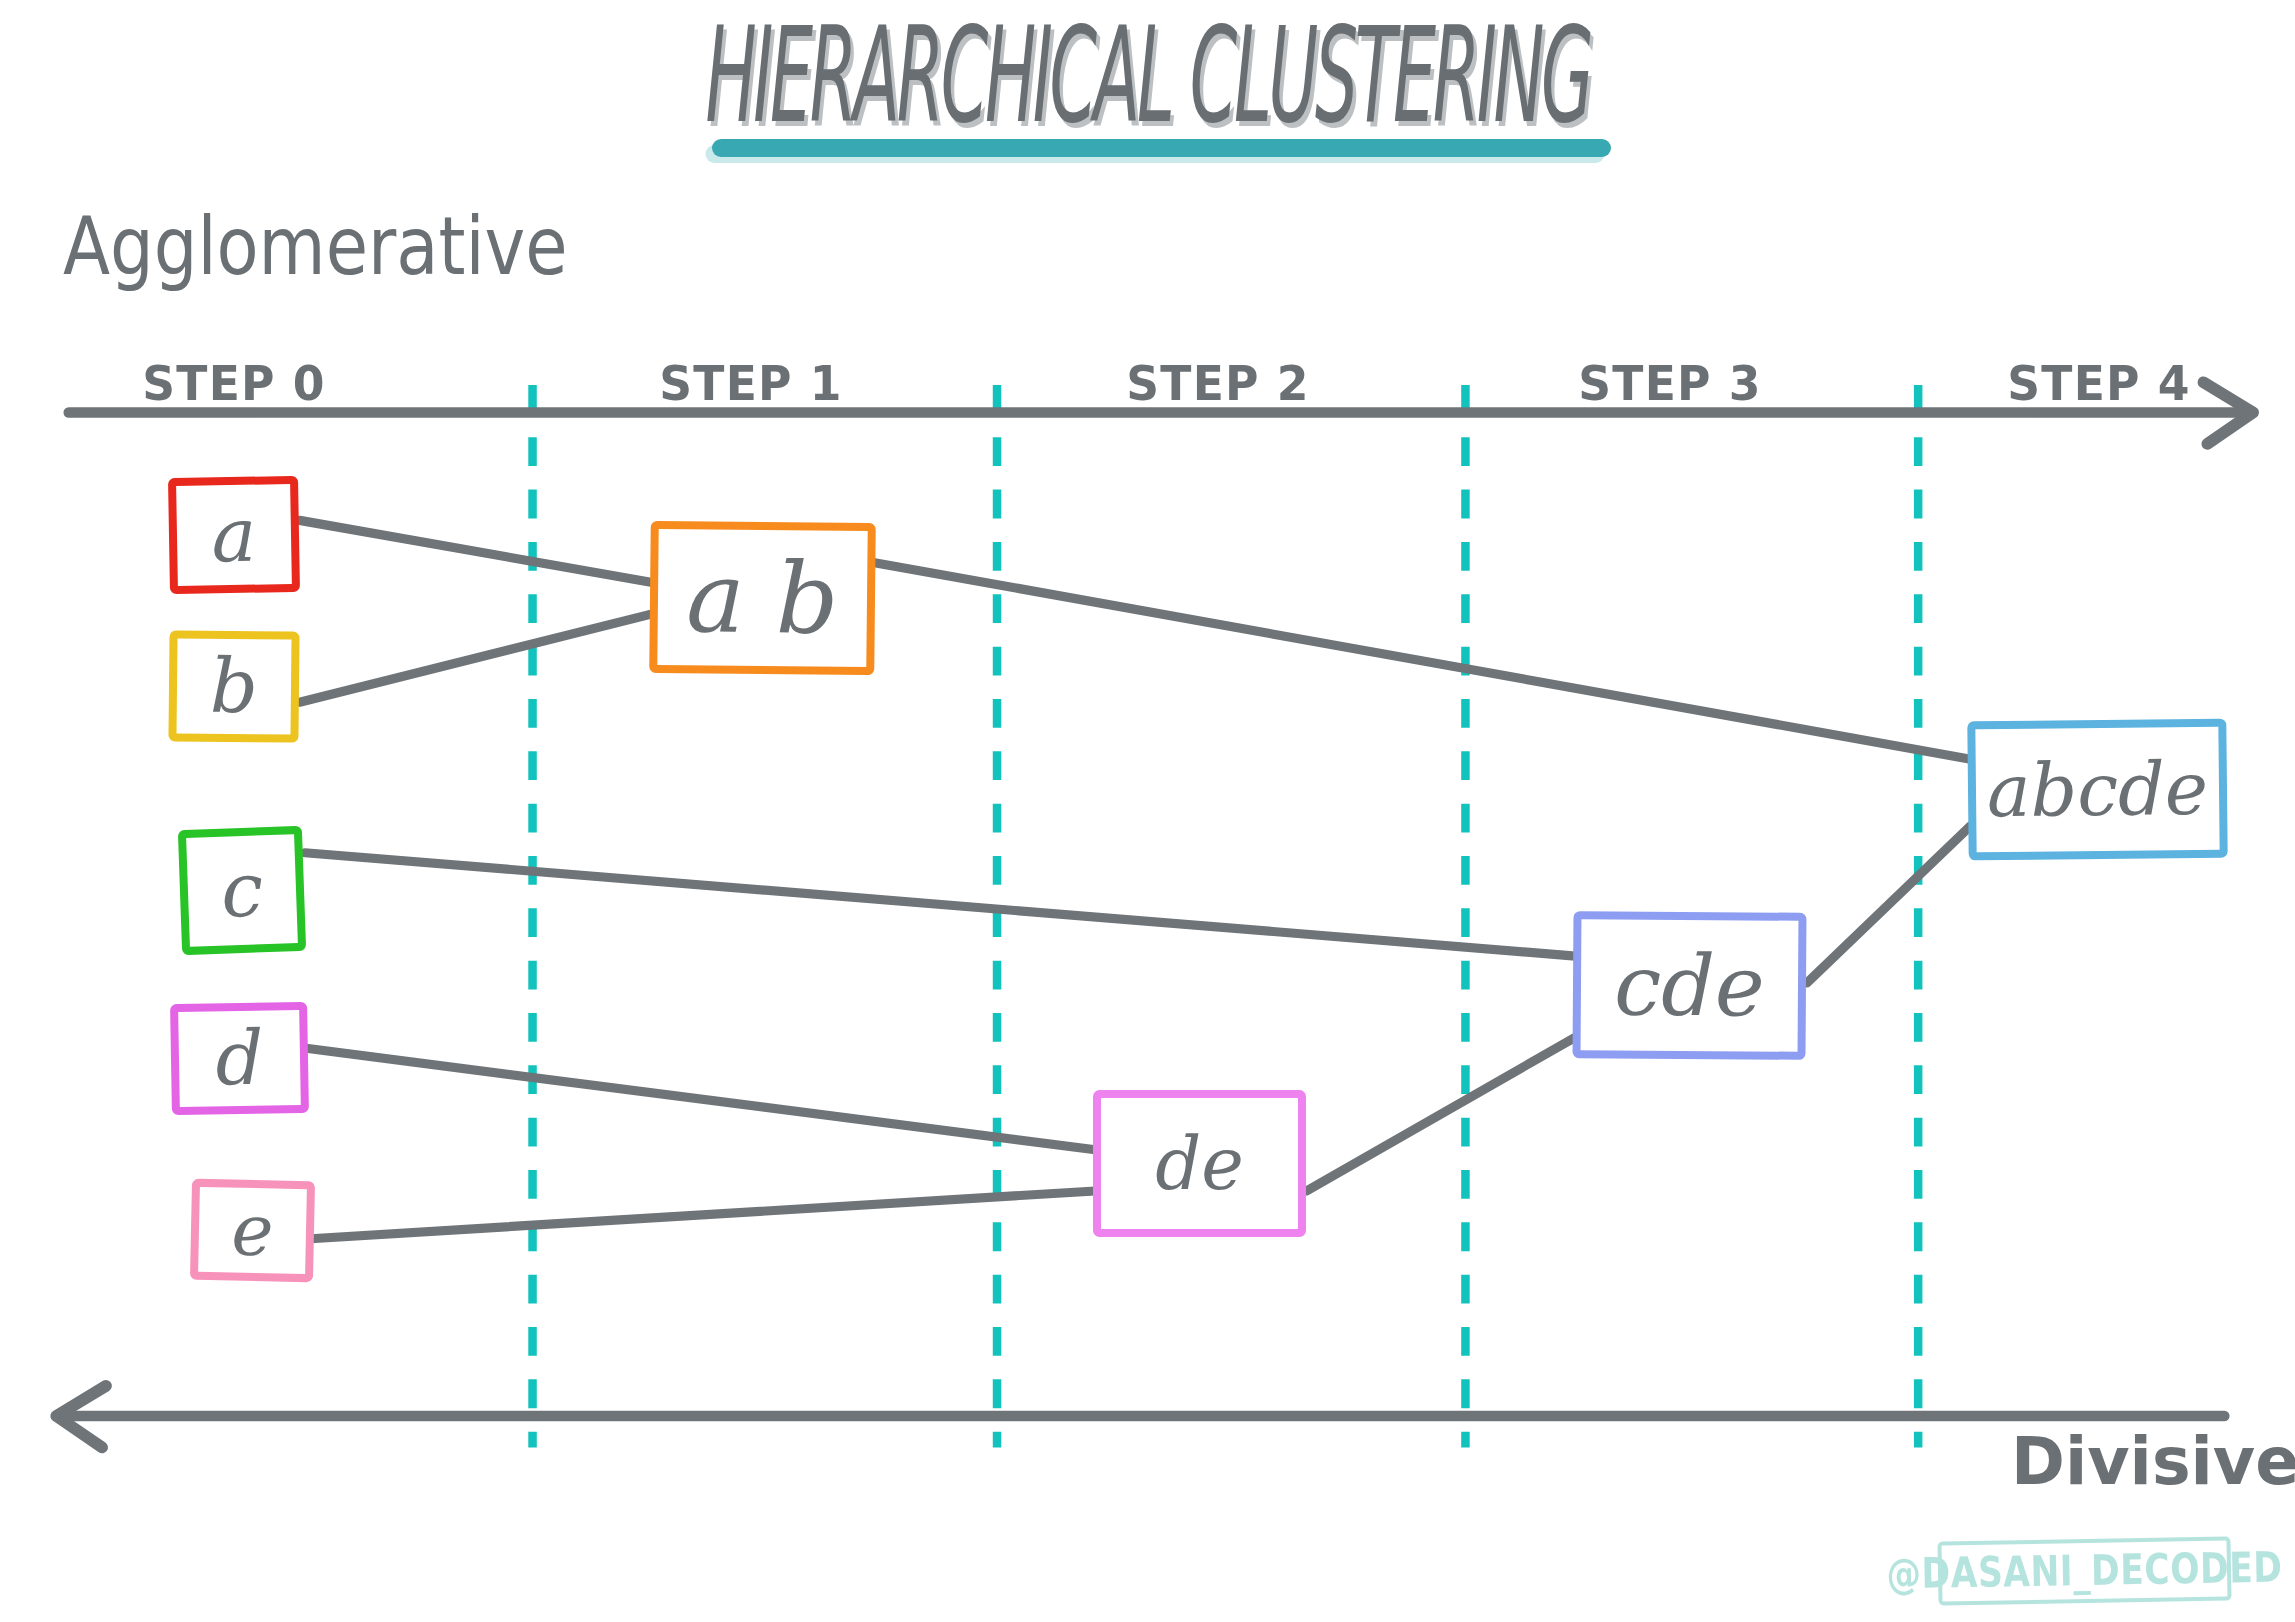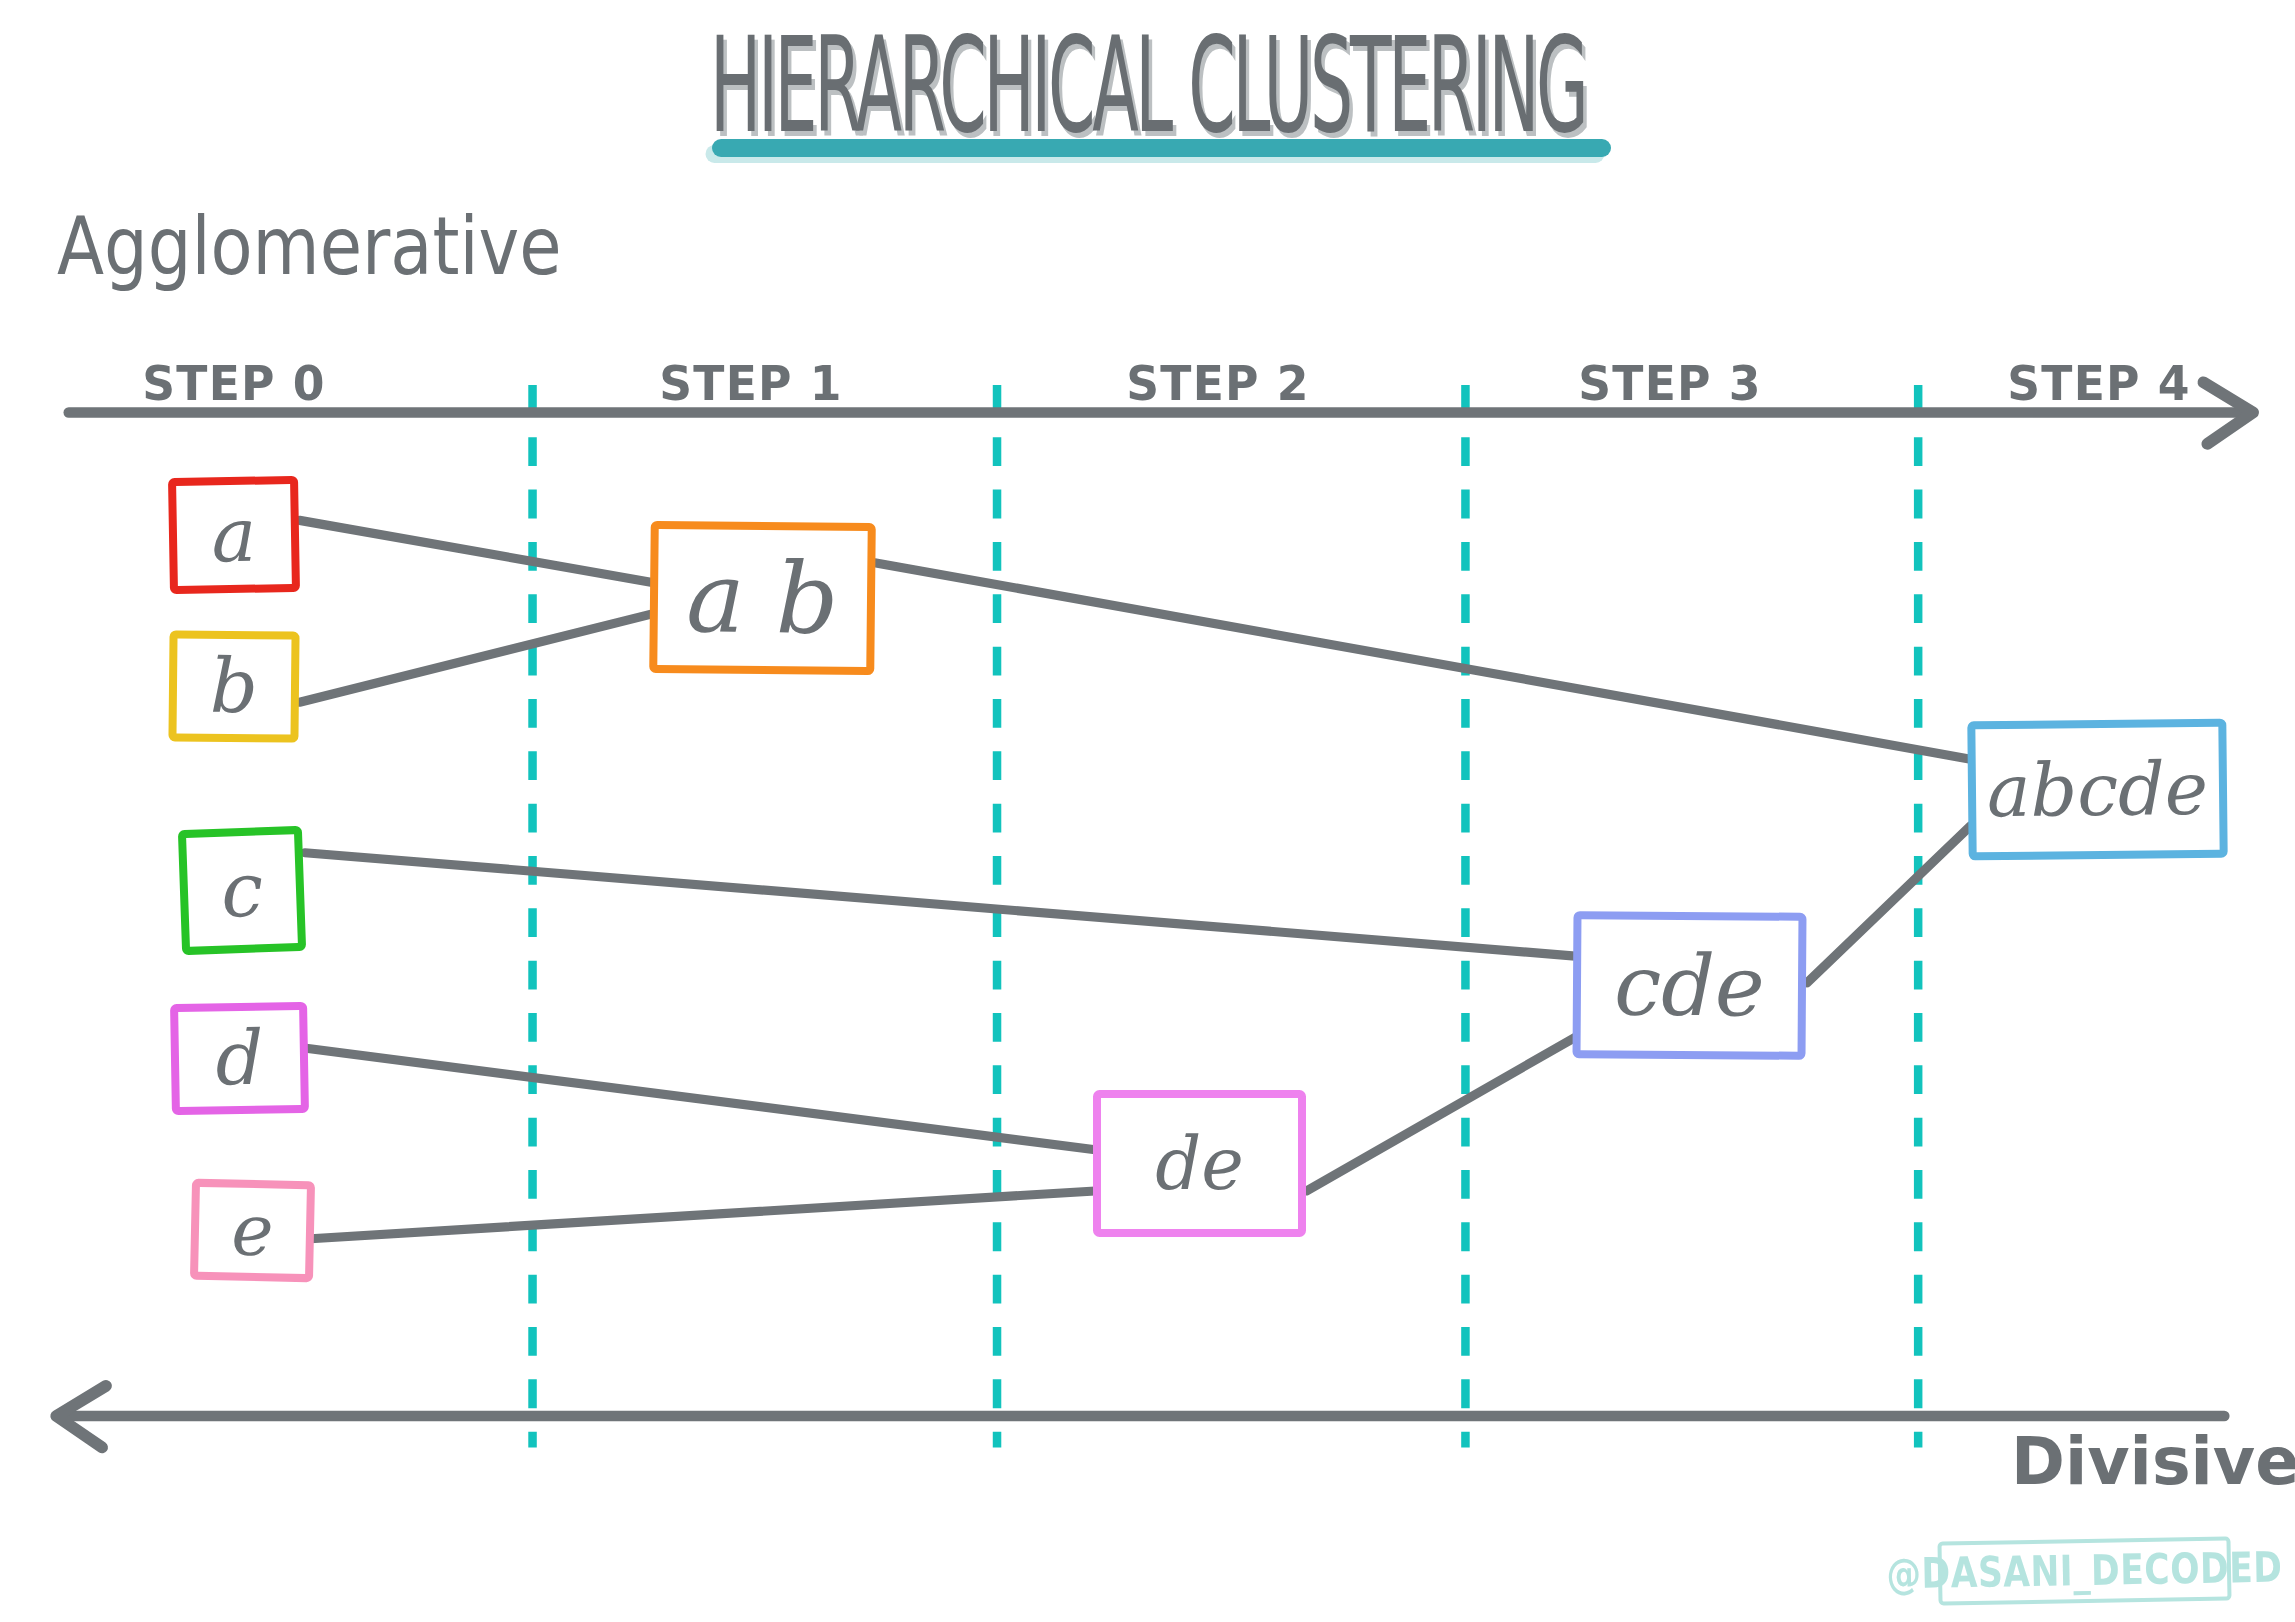--- a/index.html
+++ b/index.html
@@ -20,23 +20,24 @@
     left: 0;
     top: 0;
     width: 2295px;
     height: 1623px;
   }
   
   .title-wrap {
     position: absolute;
     left: 0;
     right: 0;
-    top: 20px;
+    top: 10px;
     text-align: center;
     white-space: nowrap;
+    font-style: italic;
   }
   .title-text {
     display: inline-block;
     font-family: "DejaVu Sans", sans-serif;
     font-size: 131px;
     font-weight: 400;
     letter-spacing: -6.5px;
     color: #696e72;
     transform: scaleX(0.52);
     line-height: 1;
@@ -47,21 +48,21 @@
     top: 139px;
     width: 899px;
     height: 17.7px;
     border-radius: 9.2px;
     background: #38a9b2;
     box-shadow: -6.5px 5.9px 0 #c9e9ea;
   }
   
   .agglo {
     position: absolute;
-    left: 57px;
+    left: 63px;
     top: 207px;
     white-space: nowrap;
   }
   .agglo span {
     display: inline-block;
     font-size: 80px;
     color: #6b7074;
     transform: scaleX(0.86);
     transform-origin: left center;
     line-height: 1;

